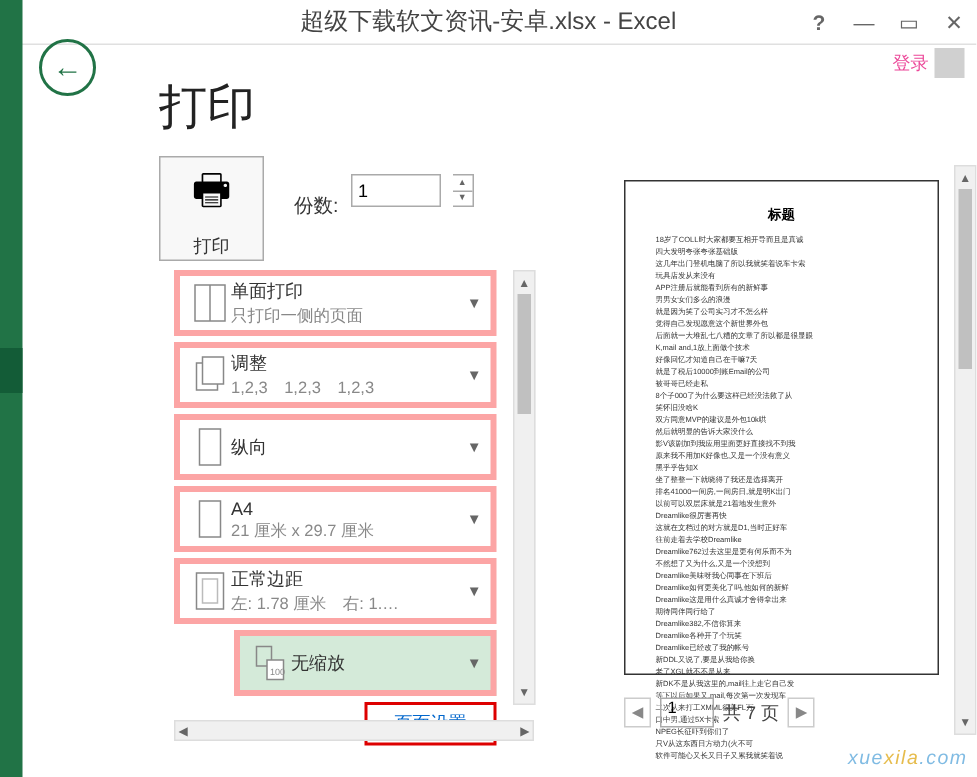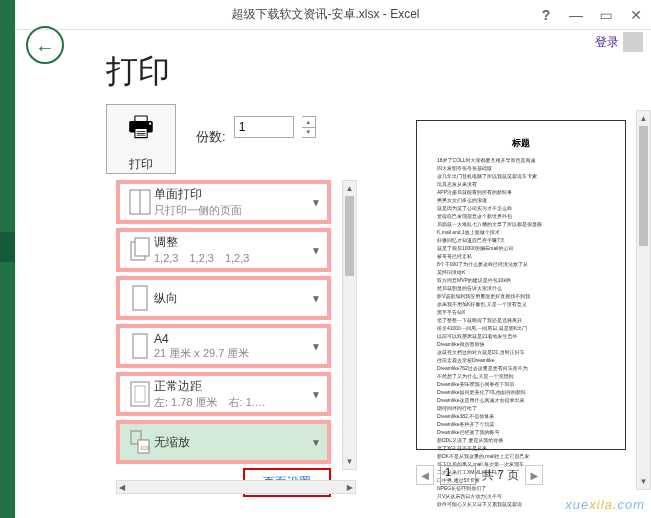--- a/index.html
+++ b/index.html
@@ -1,43 +1,43 @@
 <!DOCTYPE html>
 <html><head>
 <meta charset="utf-8">
 <style>
 * { margin: 0; padding: 0; box-sizing: border-box; font-family: "Microsoft YaHei", "Segoe UI", sans-serif; }
 body { width: 651px; height: 518px; background: #fff; overflow: hidden; position: relative; }
 .titlebar { height: 30px; background: #fff; display: flex; align-items: center; justify-content: center; position: relative; border-bottom: 1px solid #e0e0e0; }
-.titlebar-text { font-size: 12px; color: #444; }
+.titlebar-text { font-size: 16px; color: #444; }
 .win-controls { position: absolute; right: 0; top: 0; display: flex; align-items: center; height: 30px; }
 .win-btn { width: 30px; height: 30px; display: flex; align-items: center; justify-content: center; color: #666; font-size: 14px; cursor: pointer; }
 .help-btn { font-weight: bold; }
 .login-row { position: absolute; right: 8px; top: 32px; display: flex; align-items: center; gap: 4px; }
-.login-text { font-size: 12px; color: #4c1d95; }
+.login-text { font-size: 12px; color: #ec4899; }
 .avatar { width: 20px; height: 20px; background: #d0d0d0; }
 .green-bar { position: absolute; left: 0; top: 0; width: 15px; height: 518px; background: #217346; }
 .back-btn { position: absolute; left: 26px; top: 26px; width: 38px; height: 38px; border: 2px solid #217346; border-radius: 50%; display: flex; align-items: center; justify-content: center; cursor: pointer; }
 .back-arrow { font-size: 20px; color: #217346; }
 .green-tab { position: absolute; left: 0; top: 232px; width: 15px; height: 30px; background: #135c37; }
 .content { position: absolute; left: 106px; top: 50px; width: 545px; height: 460px; }
 .page-title { font-size: 32px; color: #222; font-weight: 300; margin-bottom: 10px; }
 .top-row { display: flex; gap: 20px; align-items: flex-start; }
 .print-btn { width: 70px; height: 70px; border: 1px solid #aaa; background: #f8f8f8; display: flex; flex-direction: column; align-items: center; justify-content: center; cursor: pointer; }
 .print-icon { font-size: 28px; }
 .print-label { font-size: 12px; color: #333; margin-top: 2px; }
 .copies { display: flex; align-items: center; gap: 8px; margin-top: 4px; }
 .copies-label { font-size: 13px; color: #333; margin-top: 20px; }
 .copies-input { width: 60px; height: 22px; border: 1px solid #aaa; display: flex; align-items: center; padding: 0 4px; font-size: 12px; }
 .spinner { width: 14px; height: 22px; border: 1px solid #aaa; border-left: none; display: flex; flex-direction: column; }
 .spinner div { flex: 1; display: flex; align-items: center; justify-content: center; font-size: 6px; color: #666; border-bottom: 1px solid #aaa; cursor: pointer; }
 .spinner div:last-child { border: none; }
 .settings-col { position: absolute; left: 10px; top: 130px; width: 215px; }
 .setting-item { height: 44px; border: 4px solid #fca5a5; background: #fff; display: flex; align-items: center; padding: 0 6px; margin-bottom: 4px; cursor: pointer; position: relative; }
-.setting-item.highlight { background: #d4ead9; }
+.setting-item.highlight { background: #d4ead9; margin-left: 40px; }
 .setting-icon { width: 28px; height: 32px; display: flex; align-items: center; justify-content: center; color: #666; flex-shrink: 0; }
 .setting-text { flex: 1; overflow: hidden; }
 .setting-title { font-size: 12px; color: #333; white-space: nowrap; }
 .setting-sub { font-size: 11px; color: #888; white-space: nowrap; overflow: hidden; text-overflow: ellipsis; }
 .setting-caret { font-size: 10px; color: #666; }
 .page-setup-row { display: flex; justify-content: flex-end; margin-top: 4px; padding-right: 0px; }
 .page-setup-link { font-size: 12px; color: #0066cc; cursor: pointer; border: 2px solid #d00; padding: 4px 18px; }
 .scrollbar-v { position: absolute; left: 236px; top: 130px; width: 15px; height: 290px; background: #f0f0f0; border: 1px solid #ddd; }
 .scroll-arrow { width: 100%; height: 15px; display: flex; align-items: center; justify-content: center; font-size: 8px; color: #666; cursor: pointer; }
 .scroll-thumb { position: absolute; top: 15px; left: 2px; width: 9px; height: 80px; background: #c0c0c0; }

